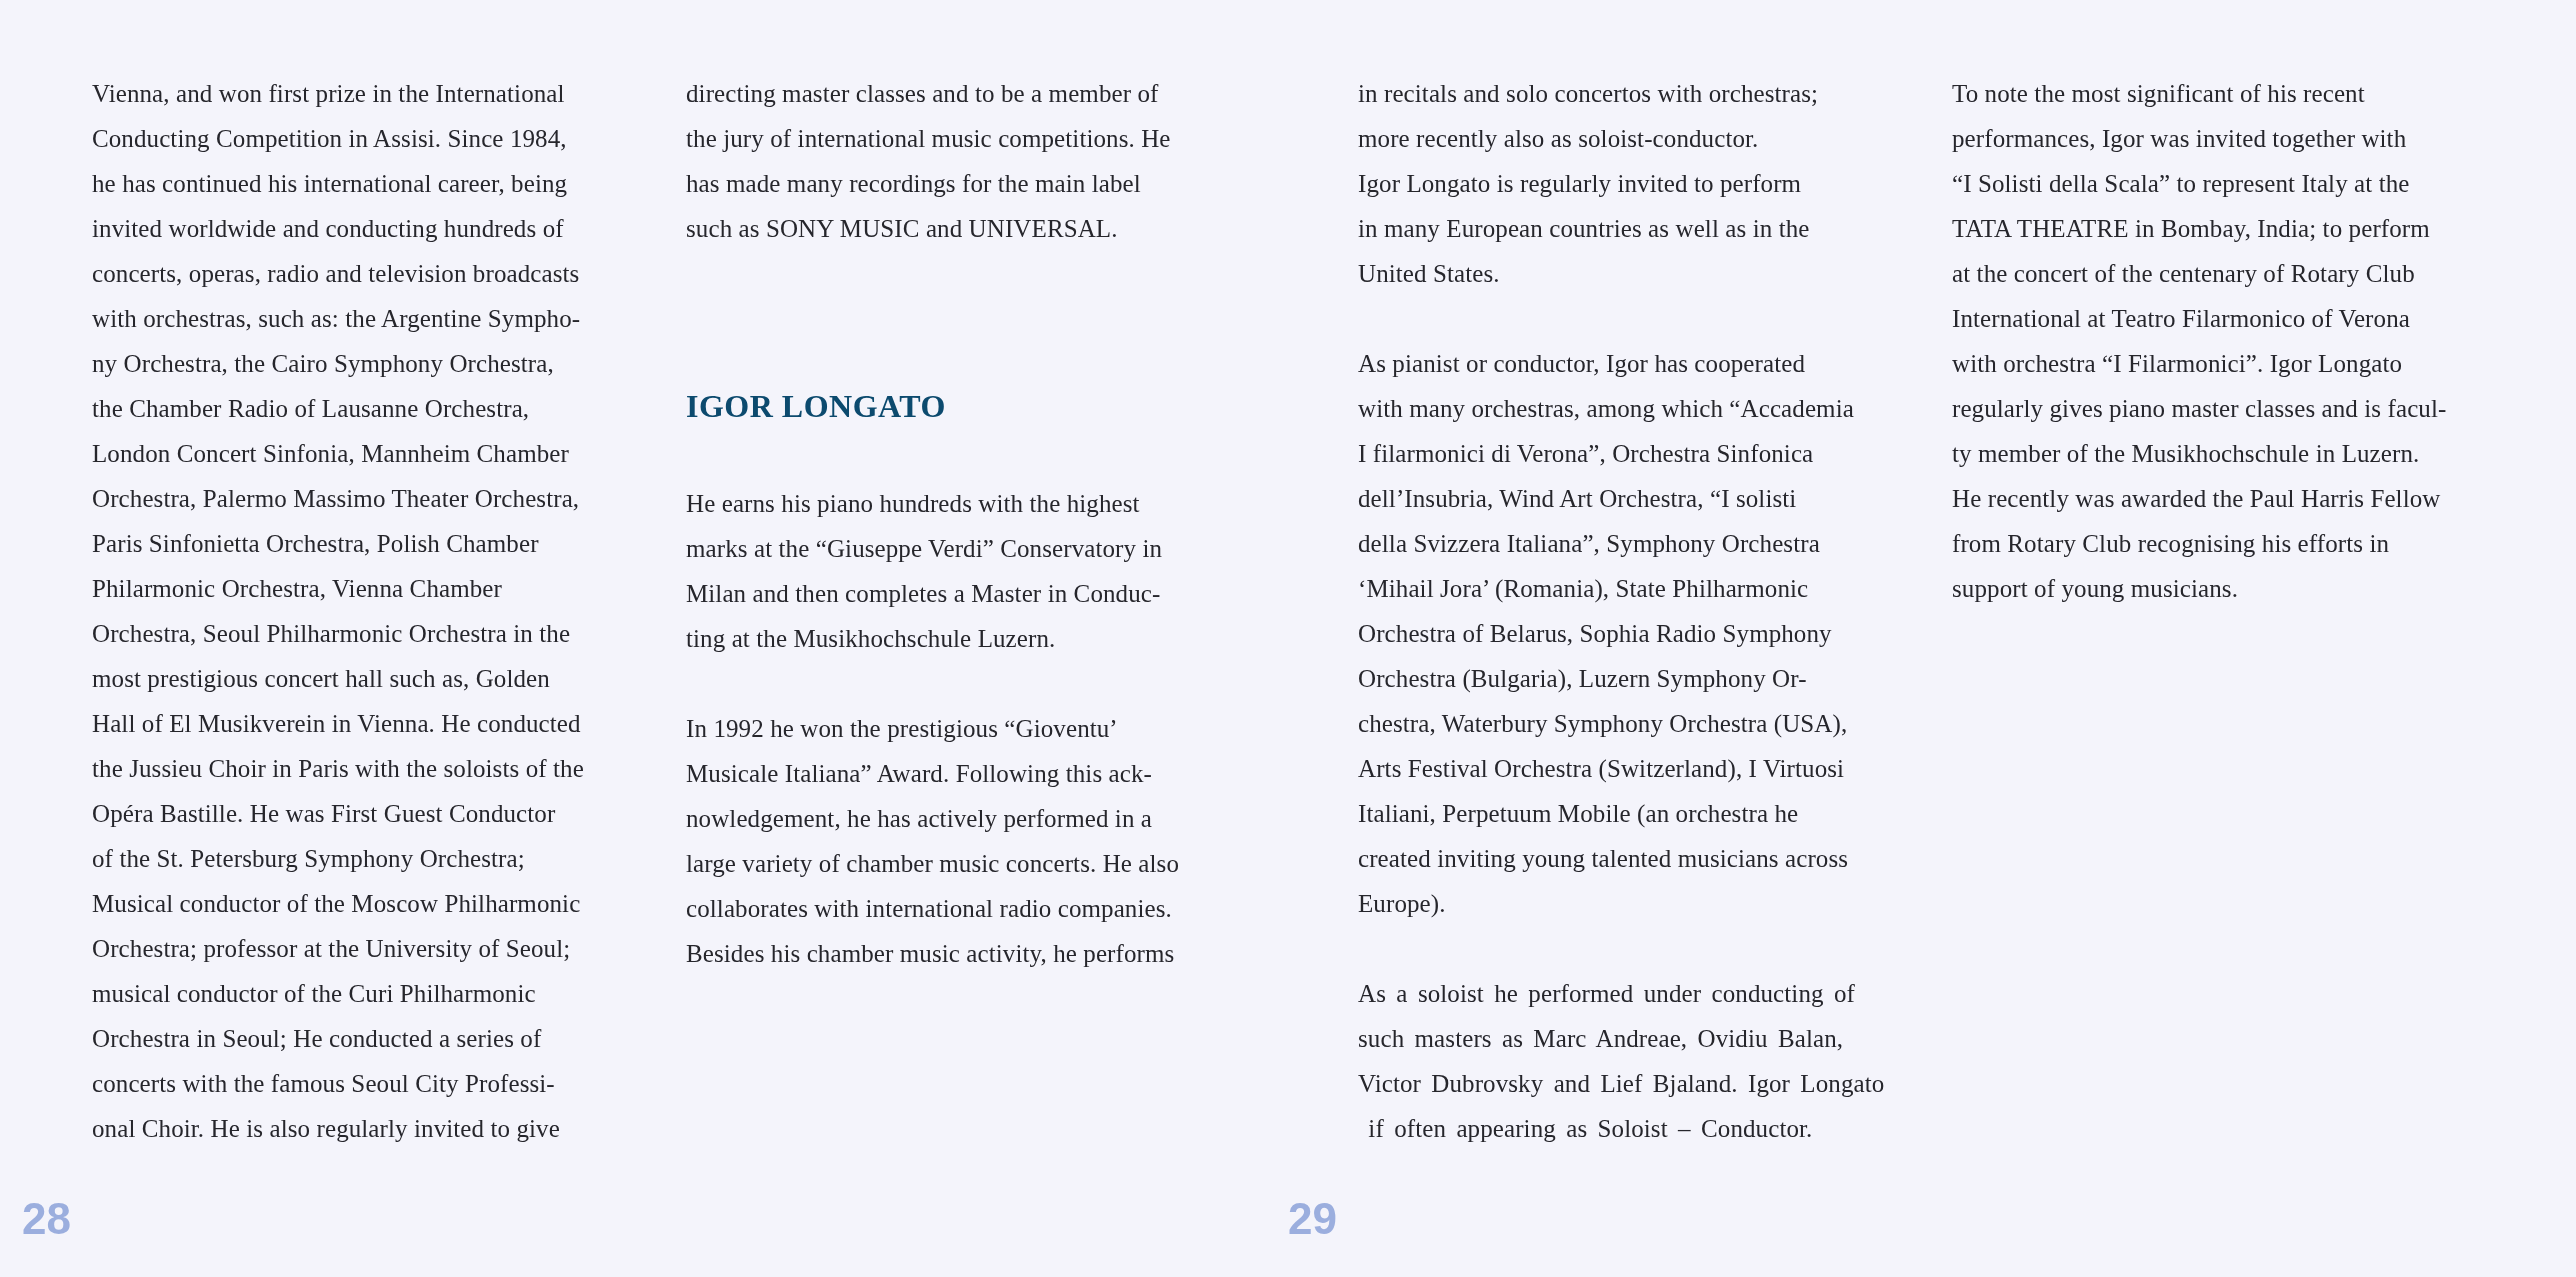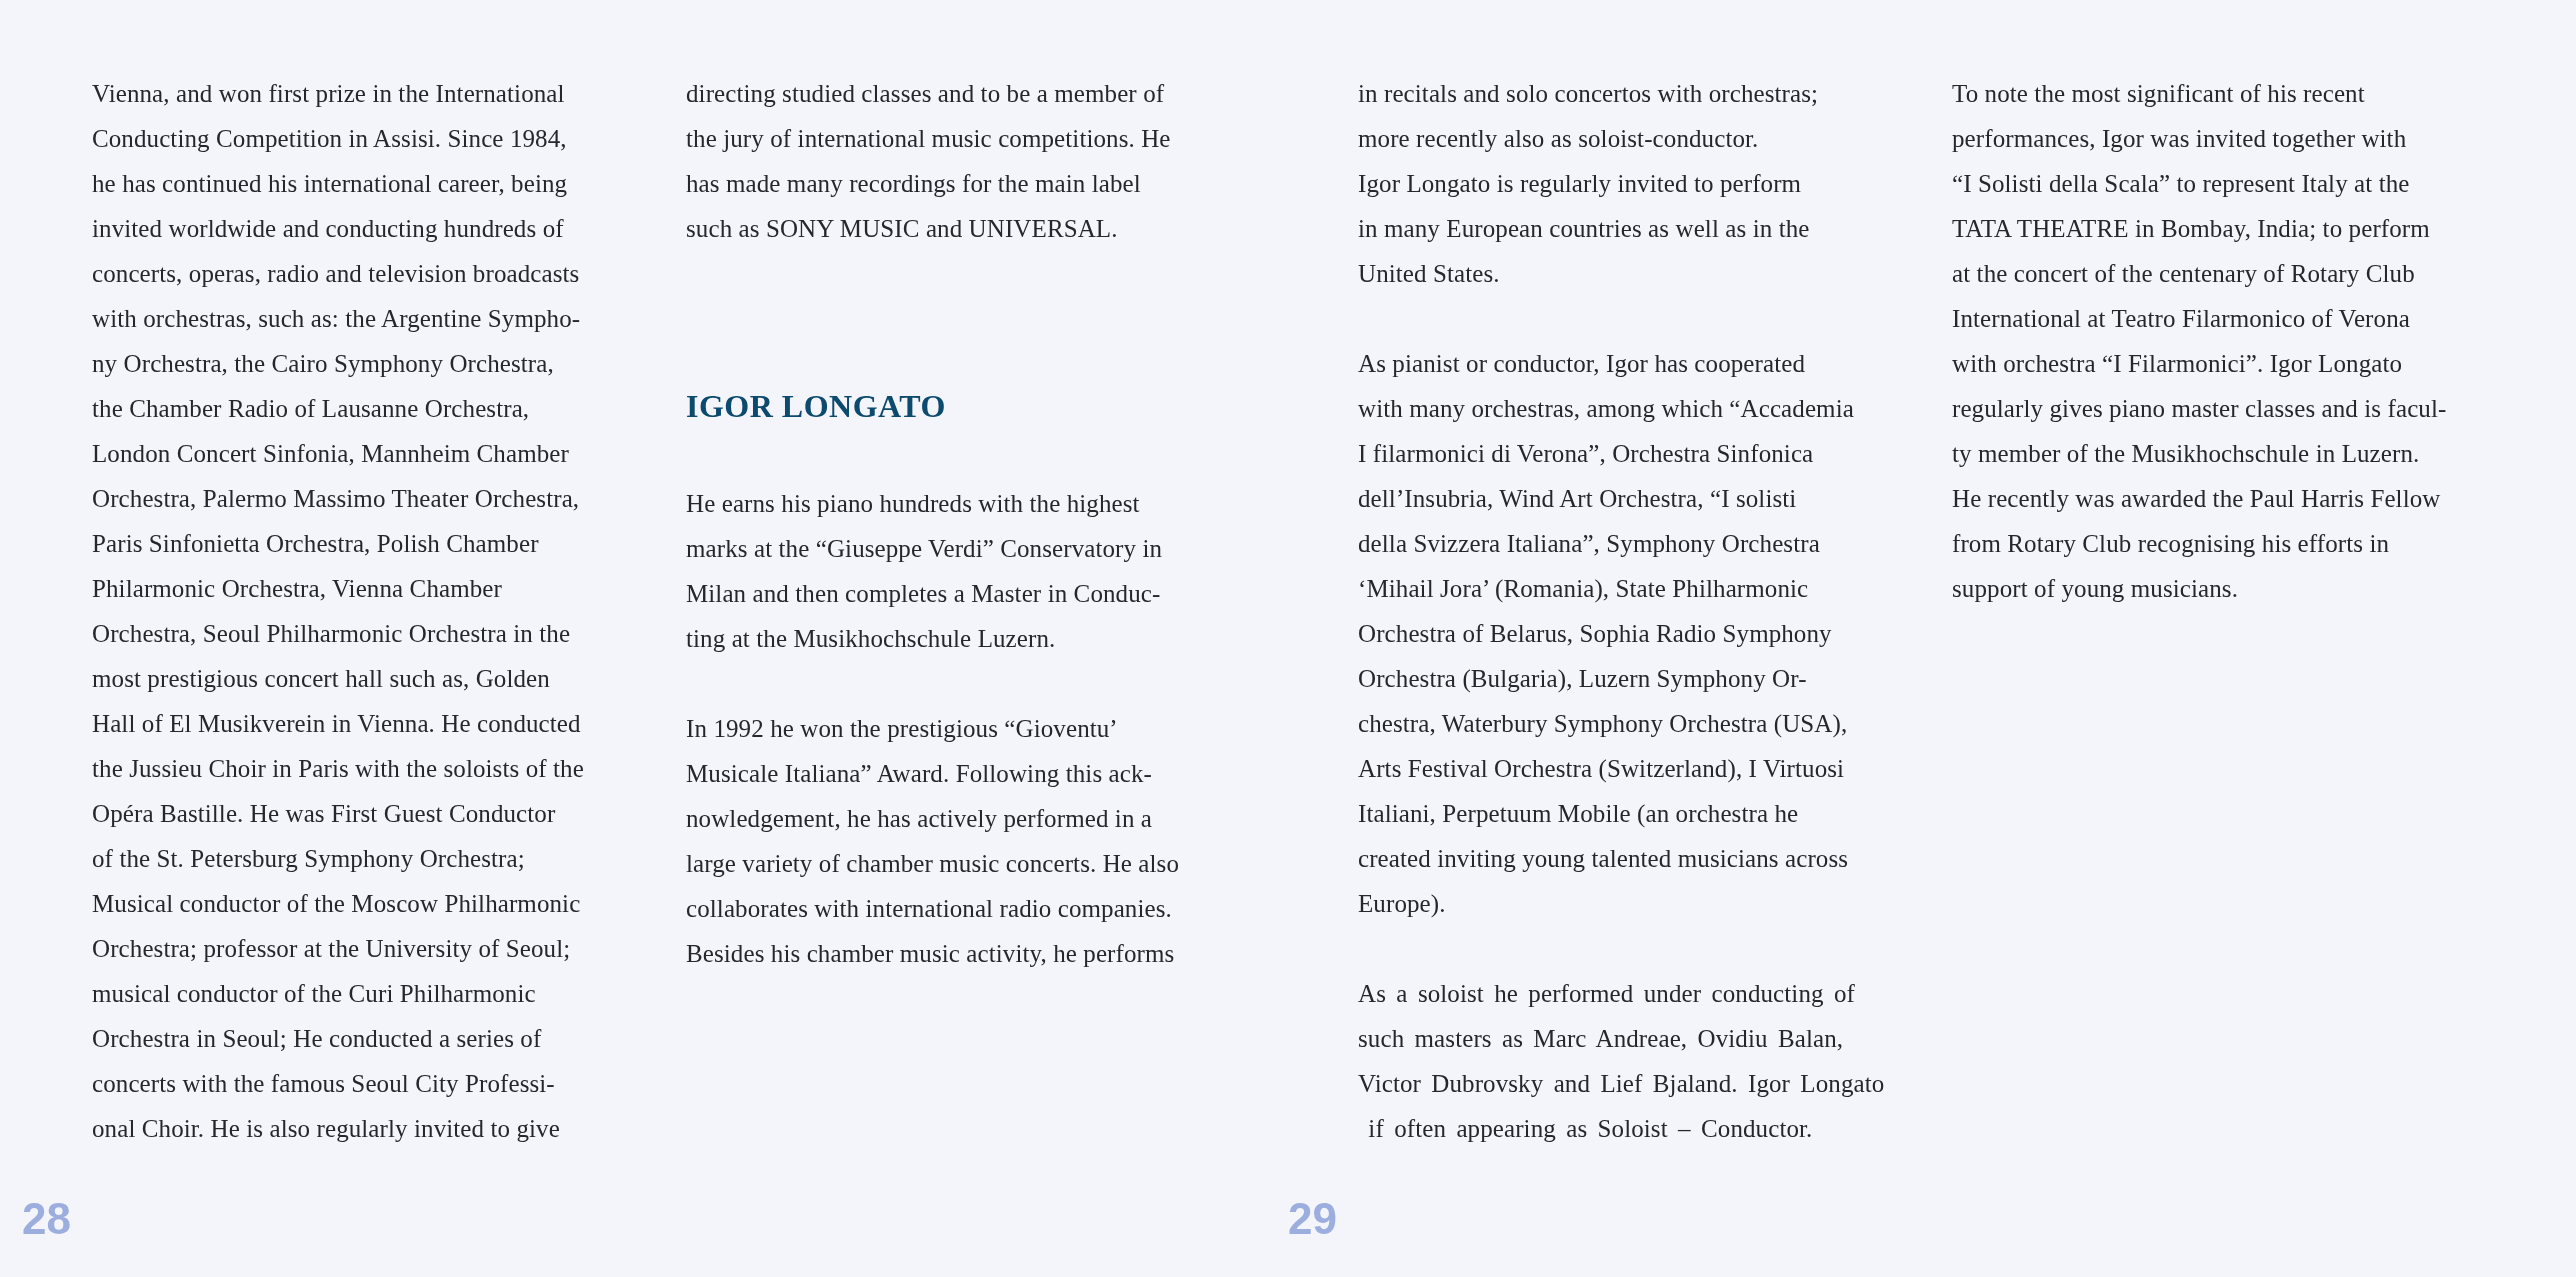--- a/index.html
+++ b/index.html
@@ -88,21 +88,21 @@
 Opéra Bastille. He was First Guest Conductor
 of the St. Petersburg Symphony Orchestra;
 Musical conductor of the Moscow Philharmonic
 Orchestra; professor at the University of Seoul;
 musical conductor of the Curi Philharmonic
 Orchestra in Seoul; He conducted a series of
 concerts with the famous Seoul City Professi-
 onal Choir. He is also regularly invited to give</p>
     </div>
     <div class="col col-2">
-      <p class="para">directing studied classes and to be a member of
+      <p class="para">directing master classes and to be a member of
 the jury of international music competitions. He
 has made many recordings for the main label
 such as SONY MUSIC and UNIVERSAL.</p>
       <h2 class="section-heading">IGOR LONGATO</h2>
       <p class="para">He earns his piano hundreds with the highest
 marks at the “Giuseppe Verdi” Conservatory in
 Milan and then completes a Master in Conduc-
 ting at the Musikhochschule Luzern.</p>
       <p class="para">In 1992 he won the prestigious “Gioventu’
 Musicale Italiana” Award. Following this ack-

